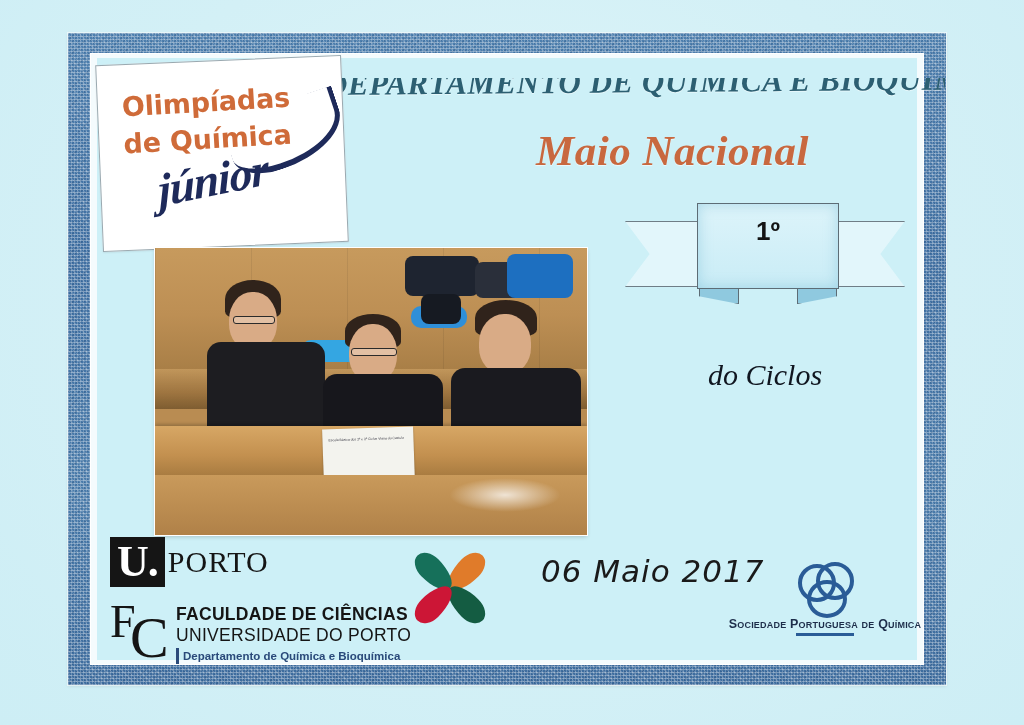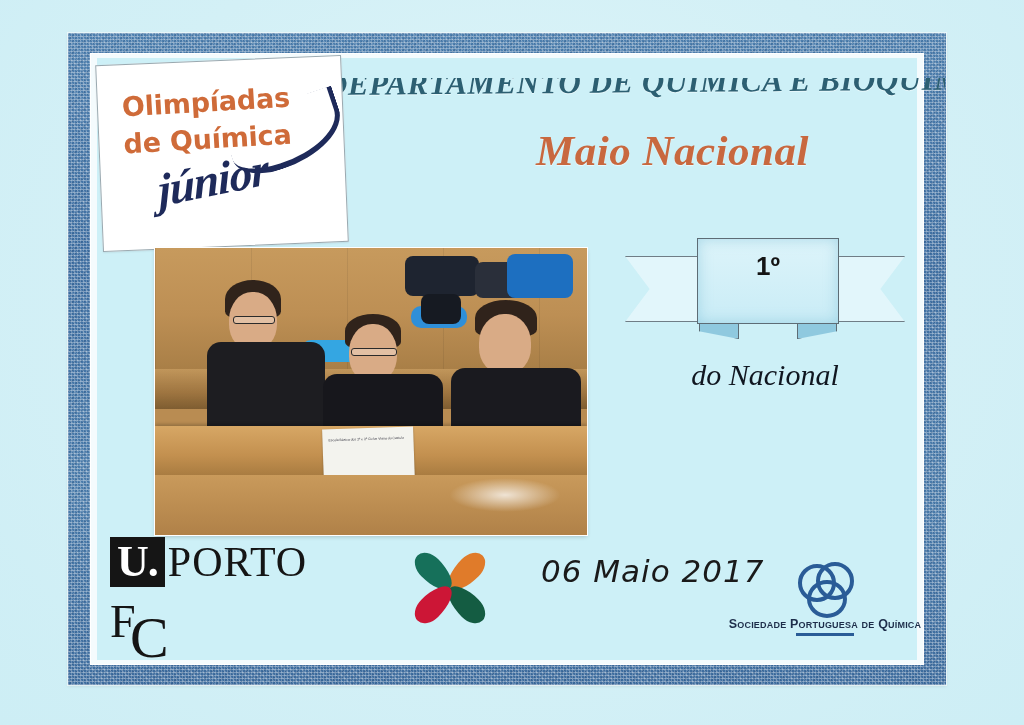--- a/index.html
+++ b/index.html
@@ -163,21 +163,21 @@
   }
   #namecard span{
     display:block;margin:9px 6px 0 6px;
     font-size:3.4px;line-height:5px;color:#3b3b46;
     font-family:"Liberation Sans", sans-serif;
   }
   #photo-glare{position:absolute;right:6%;bottom:8%;width:26%;height:12%;
     background:radial-gradient(ellipse at center, rgba(255,255,255,.75), rgba(255,255,255,0) 70%);}
 
   
-  #ribbon{position:absolute;left:625px;top:203px;width:280px;height:100px;margin-top:35px;}
+  #ribbon{position:absolute;left:625px;top:203px;width:280px;height:100px;}
   .rb-tail{position:absolute;top:18px;width:86px;height:64px;
     background:#e2f6fb;border:1px solid #6f7d86;}
   #rb-tail-l{left:0;clip-path:polygon(0 0,100% 0,100% 100%,0 100%,28% 50%);}
   #rb-tail-r{right:0;clip-path:polygon(0 0,100% 0,72% 50%,100% 100%,0 100%);}
   #rb-panel{position:absolute;left:72px;top:0;width:140px;height:84px;
     background:linear-gradient(180deg,#ddf4fa 0%,#c9ecf6 100%);
     border:1px solid #5d6c75;
     box-shadow:inset 0 0 14px rgba(120,190,215,.5);}
   .rb-fold{position:absolute;top:84px;width:38px;height:16px;background:#8fc9df;border:1px solid #5d6c75;border-top:none;}
   #rb-fold-l{left:74px;clip-path:polygon(0 0,100% 0,100% 100%,0 55%);}
@@ -205,21 +205,21 @@
     font-style:italic;font-size:31px;
     color:#1a1a1a;letter-spacing:1px;
   }
 
   
   #uporto{position:absolute;left:110px;top:537px;}
   #up-row{display:flex;align-items:center;}
   #up-box{background:#151515;color:#ffffff;
     font-family:"Liberation Serif", serif;font-weight:bold;font-size:44px;
     line-height:50px;padding:0 7px;letter-spacing:-1px;}
-  #up-word{font-family:"Liberation Serif", serif;font-size:42px;line-height:50px;
+  #up-word{font-family:"Liberation Serif", serif;font-size:30px;line-height:50px;
     color:#151515;letter-spacing:1px;margin-left:3px;}
   #fcup{display:flex;align-items:flex-start;margin-top:14px;}
   #fc-mono{position:relative;width:60px;height:62px;
     font-family:"Liberation Serif", serif;color:#151515;}
   #fc-f{position:absolute;left:0;top:-2px;font-size:46px;line-height:46px;}
   #fc-c{position:absolute;left:20px;top:8px;font-size:58px;line-height:58px;}
   #fc-txt{margin-left:6px;padding-top:3px;}
   .fc-l1{font-family:"Liberation Sans", sans-serif;font-weight:bold;font-size:17.5px;
     line-height:21px;color:#151515;letter-spacing:.3px;}
   .fc-l2{font-family:"Liberation Sans", sans-serif;font-size:17.5px;
@@ -315,35 +315,40 @@
   <div class="rb-tail" id="rb-tail-l"></div>
   <div class="rb-tail" id="rb-tail-r"></div>
   <div class="rb-fold" id="rb-fold-l"></div>
   <div class="rb-fold" id="rb-fold-r"></div>
   <div id="rb-panel">
     <div id="rb-place">1º</div>
   </div>
 </div>
 
 <div id="school">
-  <div>do Nacional</div>
+  <div>do Ciclos</div>
 </div>
 
 <div id="date">06 Maio 2017</div>
 
 <div id="uporto">
   <div id="up-row">
     <div id="up-box">U.</div>
     <div id="up-word">PORTO</div>
   </div>
   <div id="fcup">
     <div id="fc-mono">
       <span id="fc-f">F</span>
       <span id="fc-c">C</span>
     </div>
+    <div id="fc-txt">
+      <div class="fc-l1">FACULDADE DE CIÊNCIAS</div>
+      <div class="fc-l2">UNIVERSIDADE DO PORTO</div>
+      <div class="fc-l3">Departamento de Química e Bioquímica</div>
+    </div>
   </div>
 </div>
 
 <div id="pinwheel">
     <div class="petal" style="background: rgb(224, 123, 42); transform: translate(-50%, 0px) rotate(225deg);"></div>
     <div class="petal" style="background: rgb(20, 92, 66); transform: translate(-50%, 0px) rotate(315deg);"></div>
     <div class="petal" style="background: rgb(22, 112, 90); transform: translate(-50%, 0px) rotate(135deg);"></div>
     <div class="petal" style="background: rgb(204, 22, 54); transform: translate(-50%, 0px) rotate(45deg);"></div>
   </div>
 

